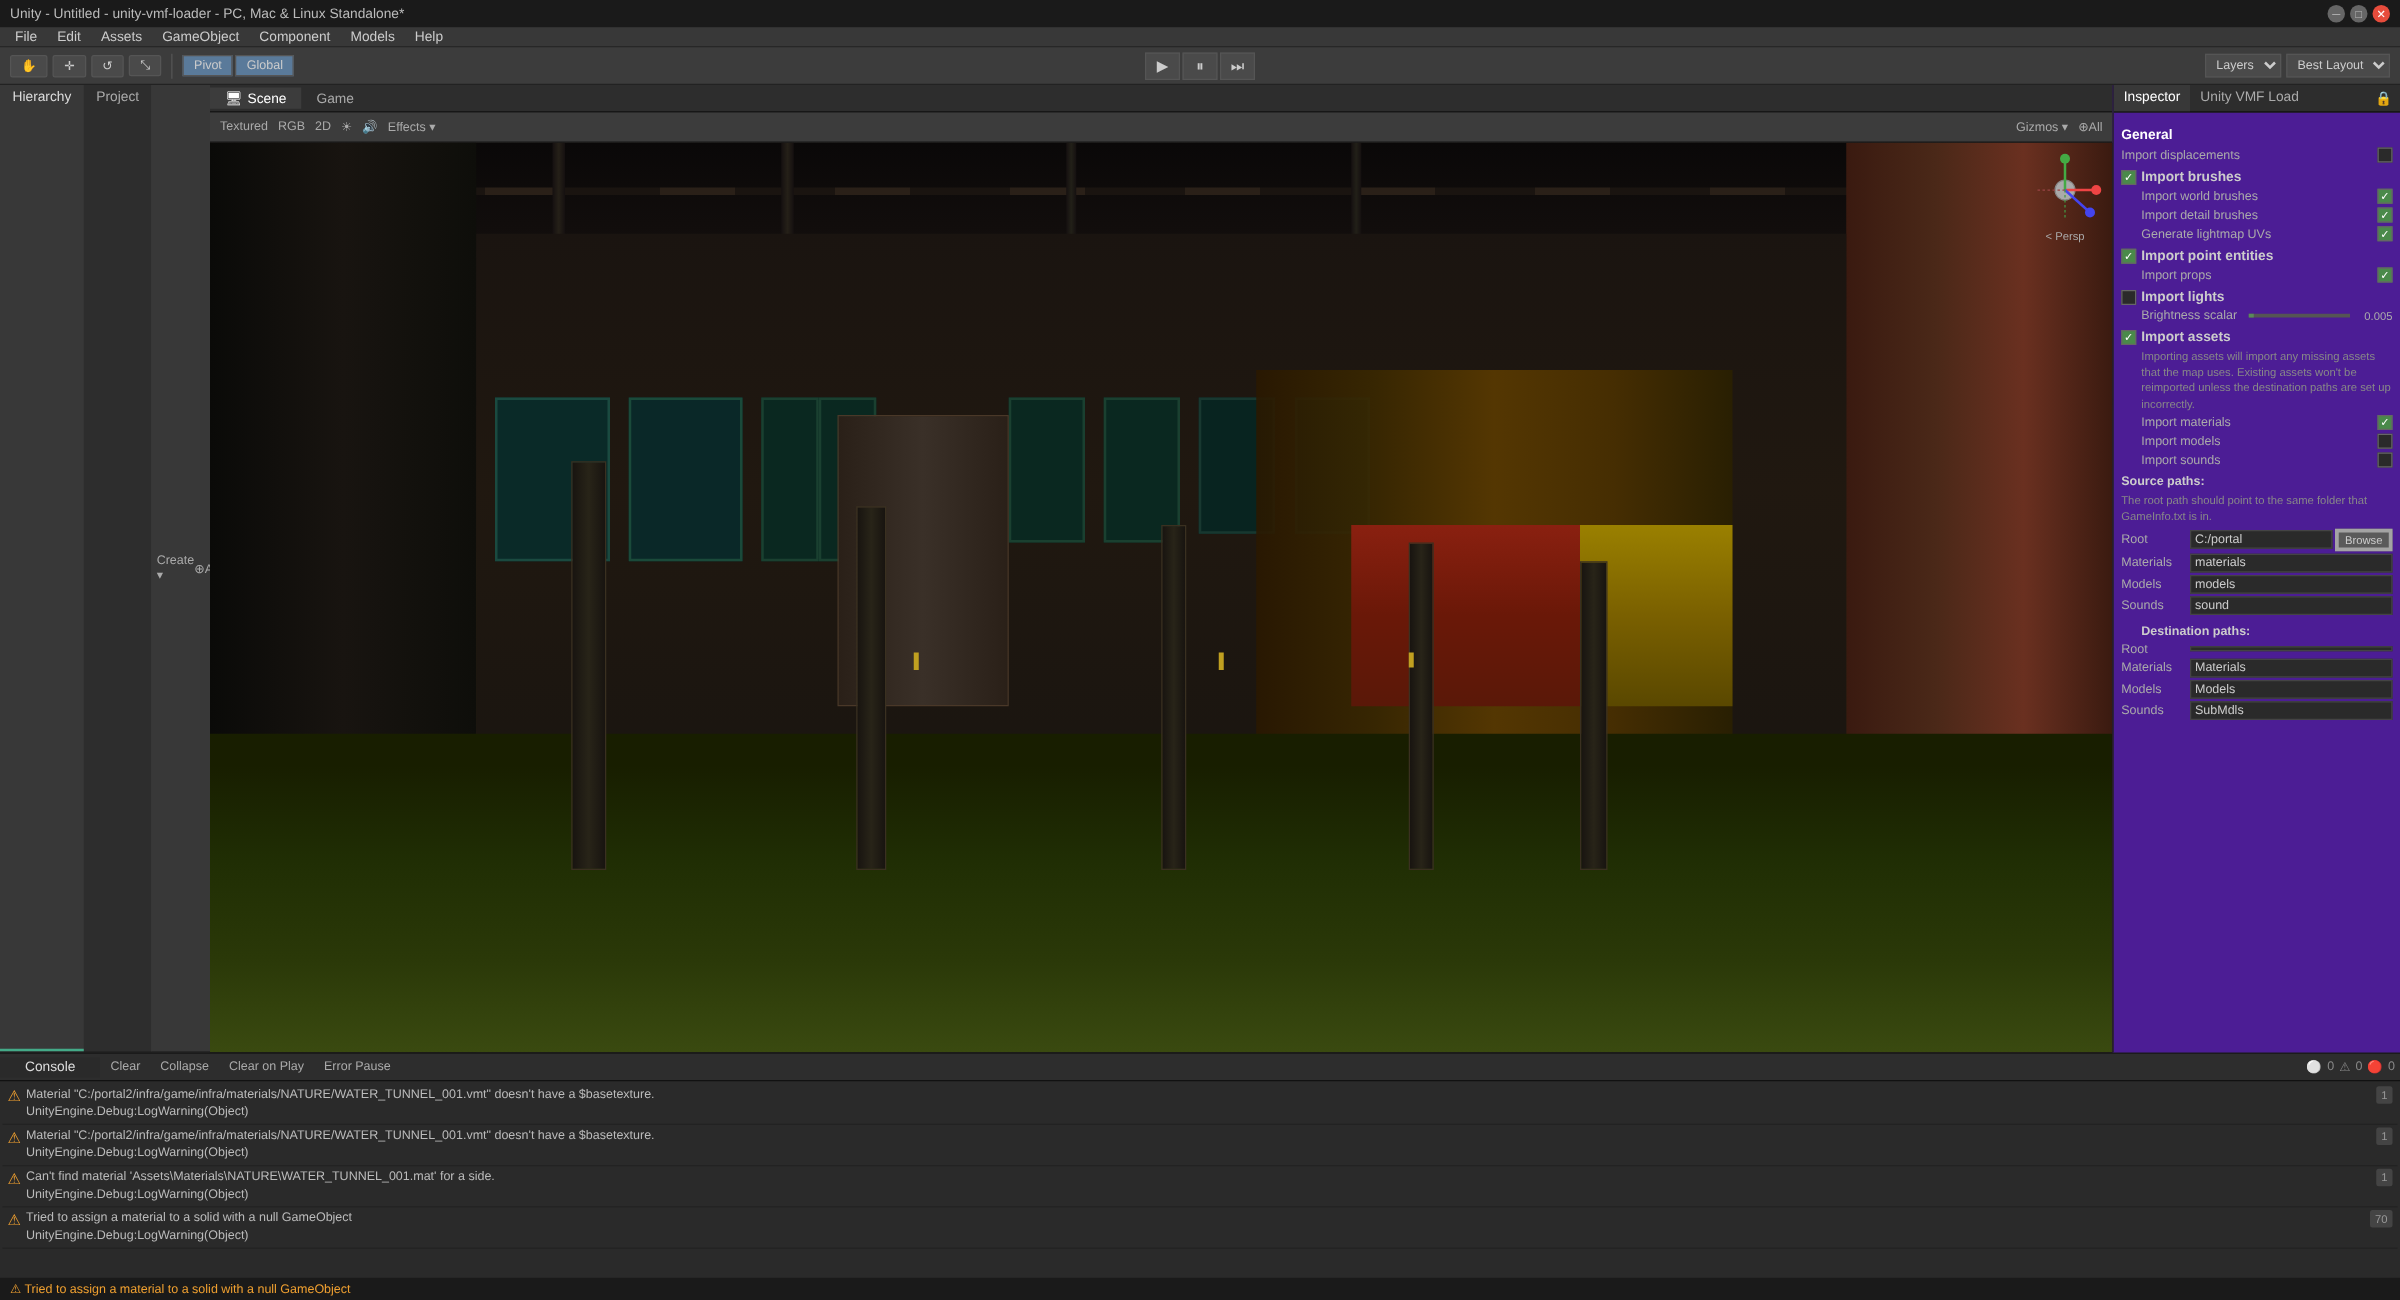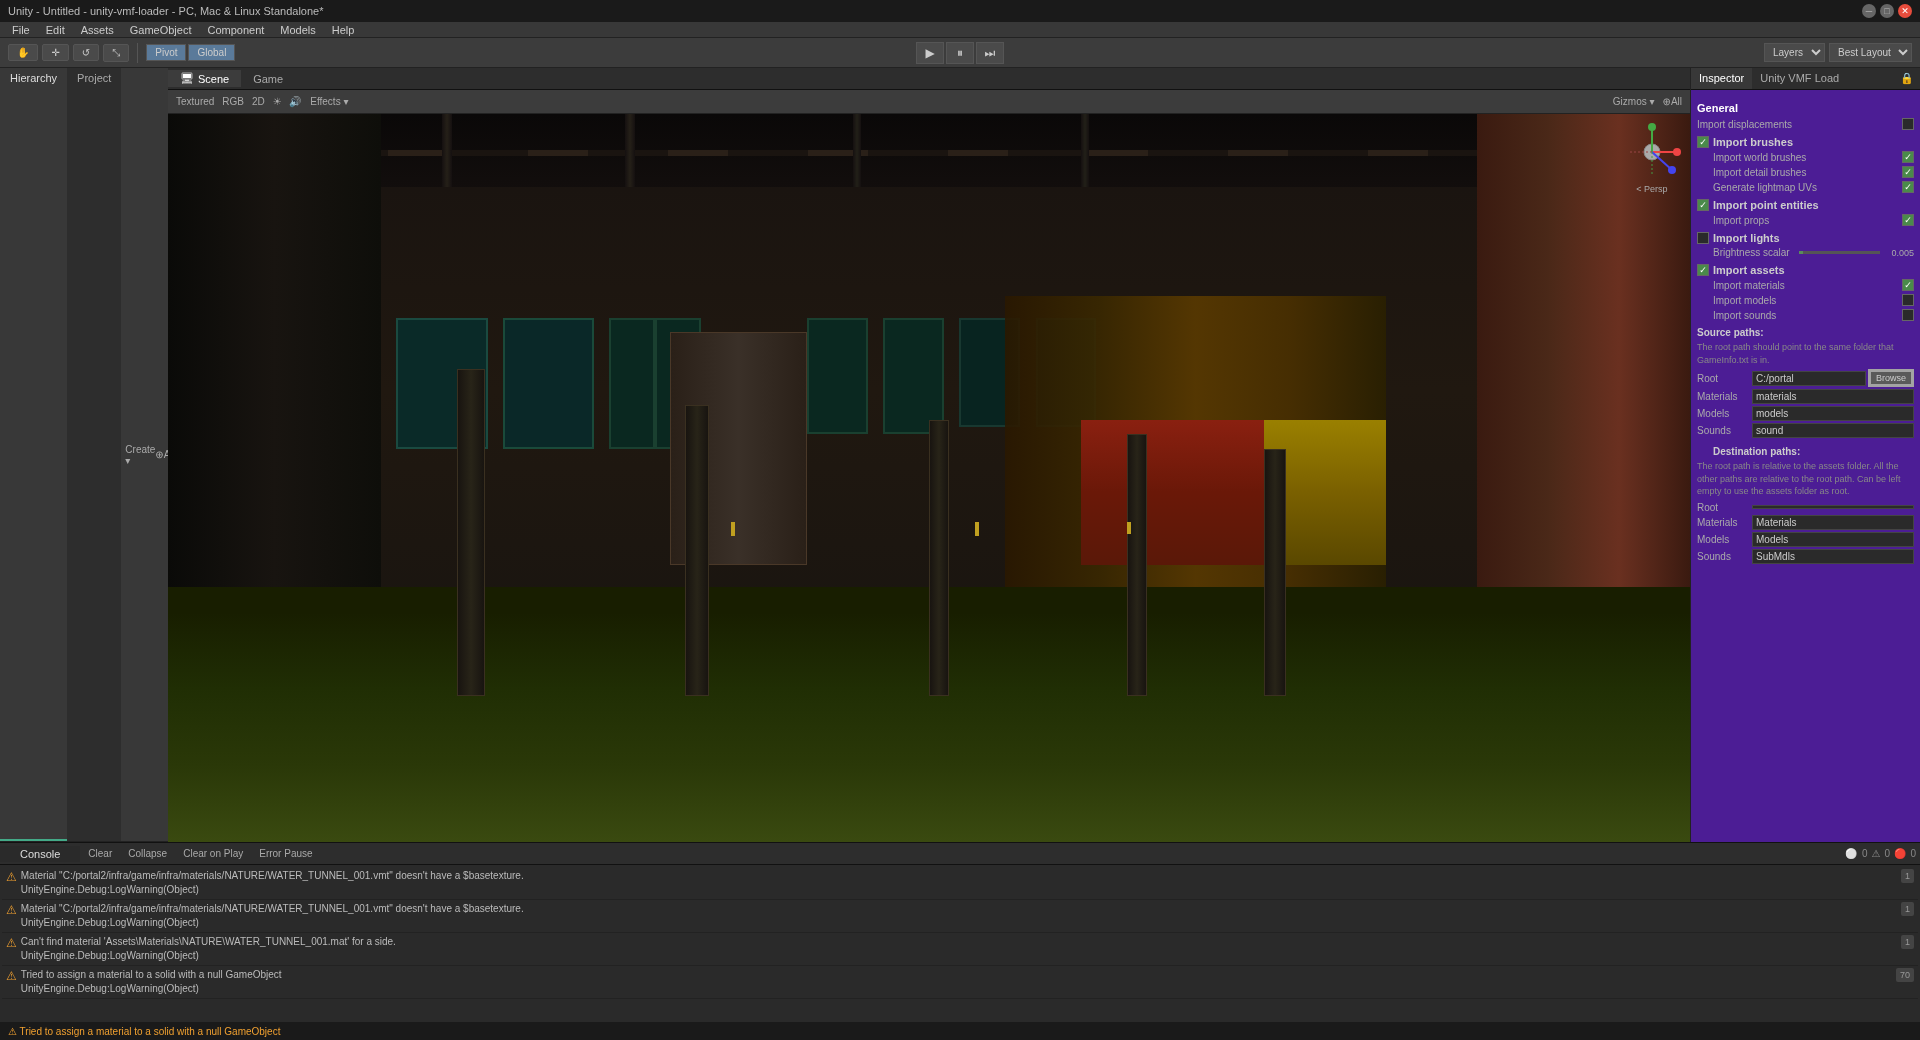--- a/index.html
+++ b/index.html
@@ -741,20 +741,21 @@
         <div class="inspector-slider">
           <div style="width:5%;height:3px;background:#5a8a5a;"></div>
         </div>
         <span class="inspector-slider-value">0.005</span>
       </div>
 
       <div class="section-with-cb">
         <div class="inspector-checkbox checked">✓</div>
         <span class="section-cb-label">Import assets</span>
       </div>
+      <div class="description-text indented">Importing assets will import any missing assets that the map uses. Existing assets won't be reimported unless the destination paths are set up incorrectly.</div>
       <div class="indented">
         <div class="inspector-row">
           <span class="inspector-label">Import materials</span>
           <div class="inspector-checkbox checked">✓</div>
         </div>
         <div class="inspector-row">
           <span class="inspector-label">Import models</span>
           <div class="inspector-checkbox"></div>
         </div>
         <div class="inspector-row">
@@ -778,21 +779,20 @@
       <div class="path-row">
         <span class="path-label">Models</span>
         <span class="path-value">models</span>
       </div>
       <div class="path-row">
         <span class="path-label">Sounds</span>
         <span class="path-value">sound</span>
       </div>
 
       <div class="dest-header">Destination paths:</div>
-      <div class="dest-description">The root path is relative to the assets folder. All the other paths are relative to the root path. Can be left empty to use the assets folder as root.</div>
 
       <div class="path-row">
         <span class="path-label">Root</span>
         <span class="path-value"></span>
       </div>
       <div class="path-row">
         <span class="path-label">Materials</span>
         <span class="path-value">Materials</span>
       </div>
       <div class="path-row">

